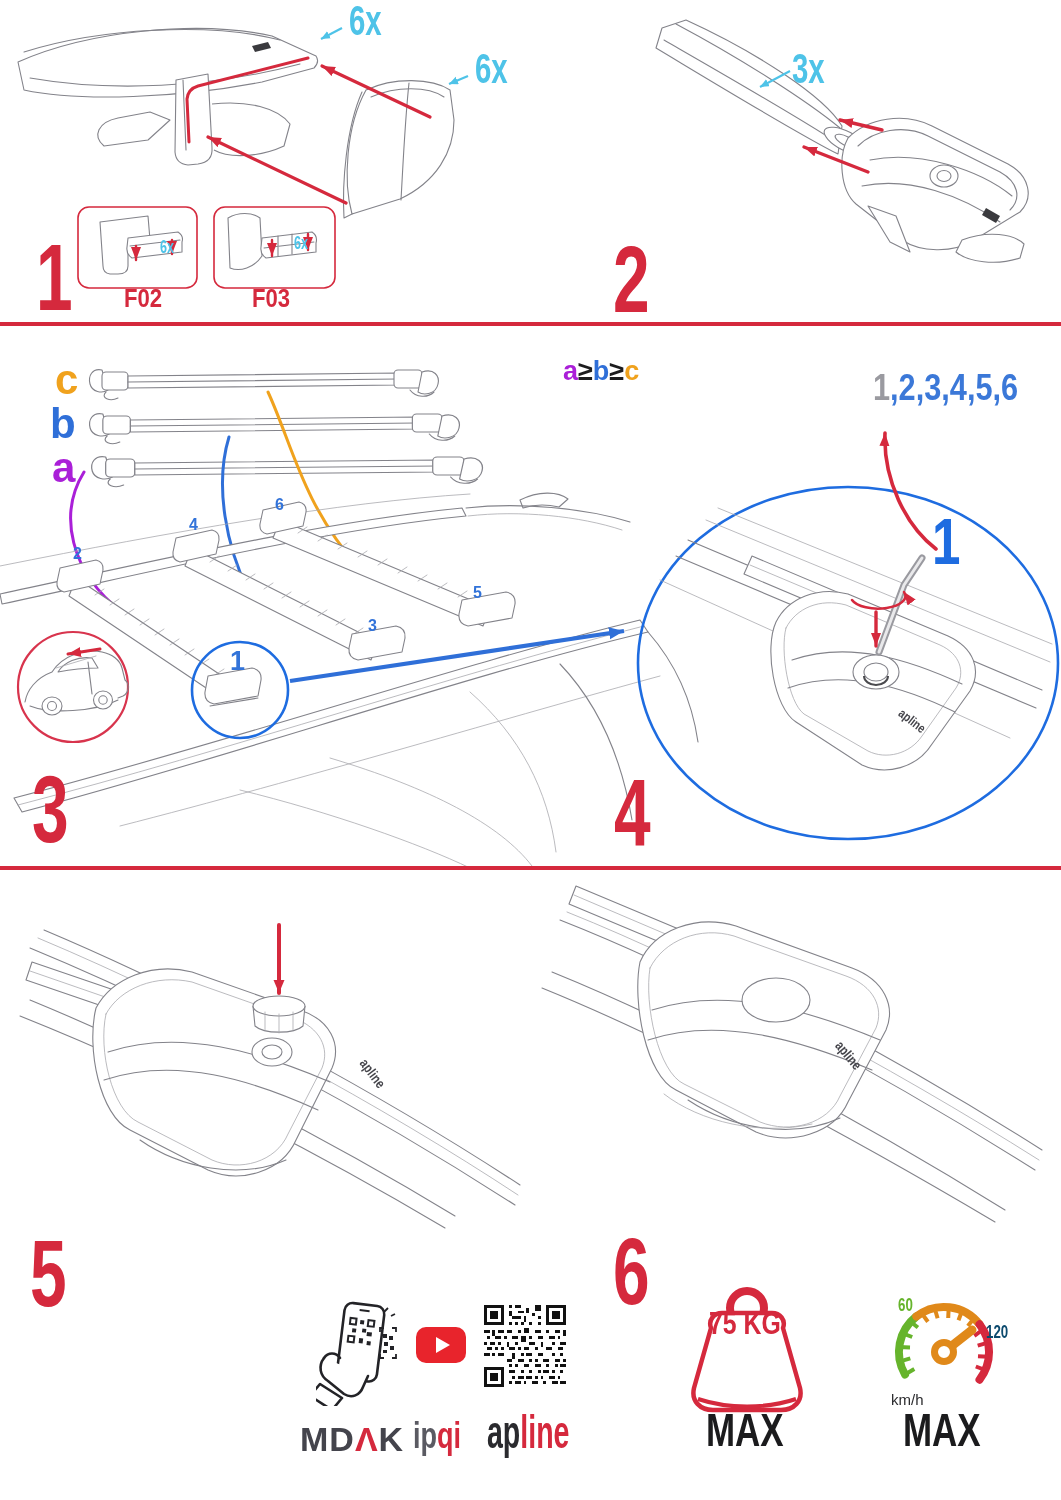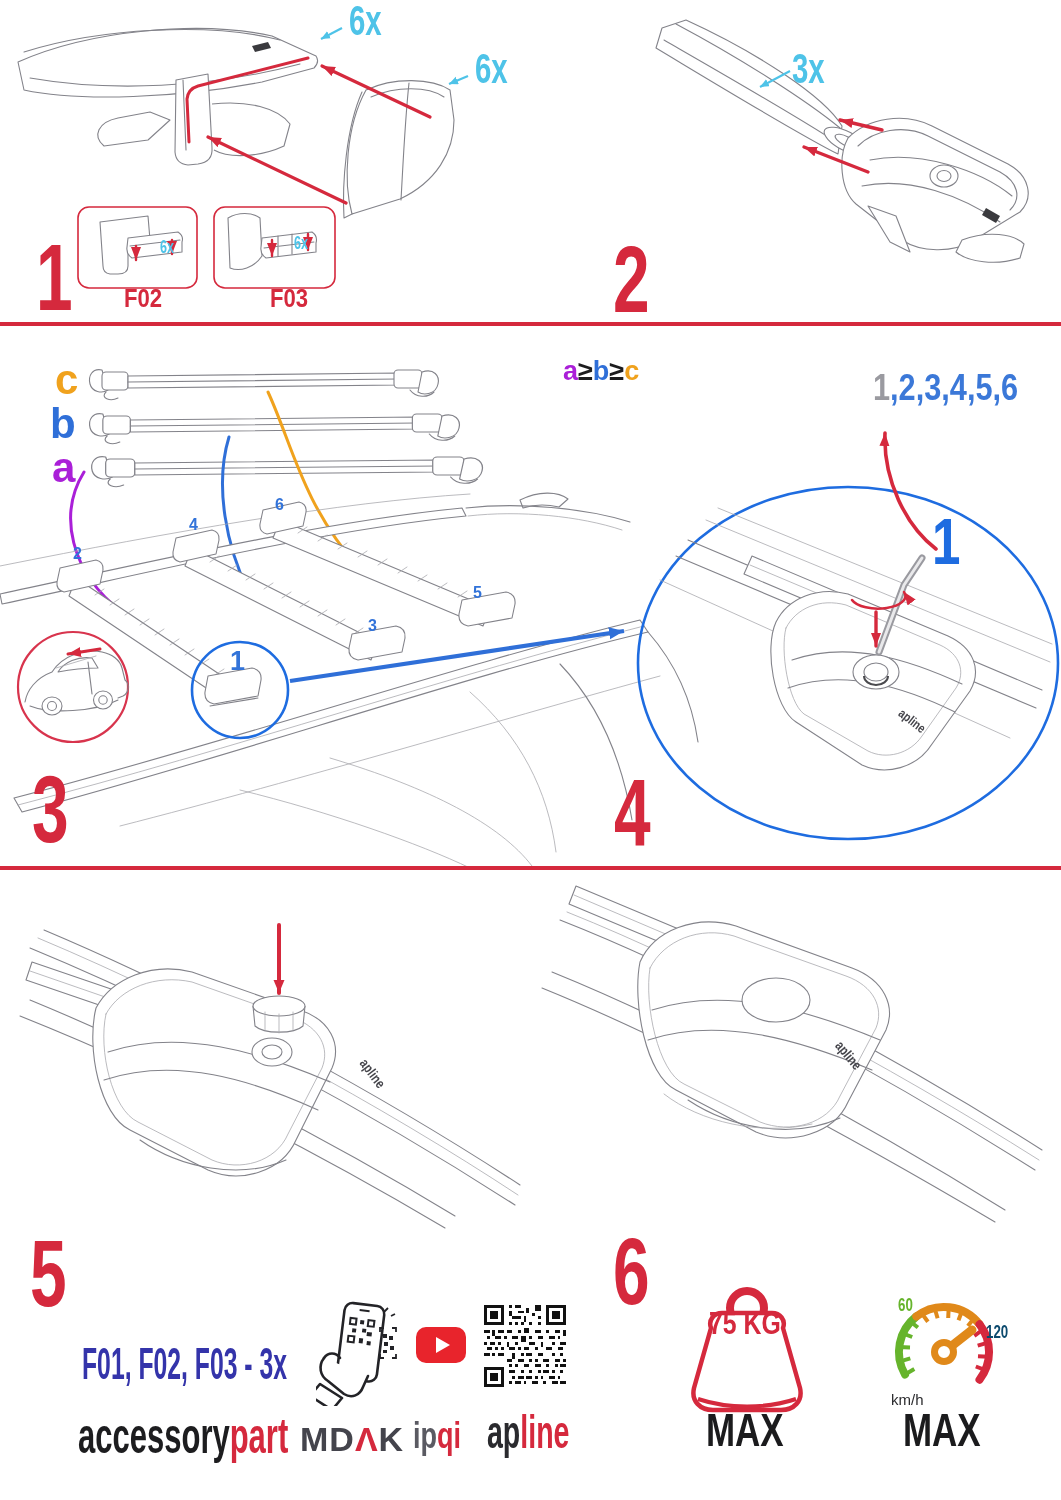--- a/index.html
+++ b/index.html
@@ -94,21 +94,21 @@
       <path class="red" stroke-width="3.4" d="M868,172 L804,147" marker-end="url(#ar)"></path>
     </g>
     <path d="M790,71 L760,87" stroke="#4ec3e8" stroke-width="2.2" fill="none" marker-end="url(#ac)"></path>
   </svg>
 
   <span class="t qty" style="left:349px;top:4px"><span class="cond">6x</span></span>
   <span class="t qty" style="left:475px;top:52px"><span class="cond">6x</span></span>
   <span class="t qtysm" style="left:160px;top:240px"><span class="cond">6x</span></span>
   <span class="t qtysm" style="left:294px;top:236px"><span class="cond">6x</span></span>
   <span class="t flabel" style="left:124px;top:288px"><span class="cond" style="--sx:.85">F02</span></span>
-  <span class="t flabel" style="left:270px;top:288px"><span class="cond" style="--sx:.85">F03</span></span>
+  <span class="t flabel" style="left:252px;top:288px"><span class="cond" style="--sx:.85">F03</span></span>
   <span class="t stepnum" style="left:36px;top:240px"><span class="cond">1</span></span>
   <span class="t qty" style="left:792px;top:52px"><span class="cond">3x</span></span>
   <span class="t stepnum" style="left:613px;top:242px"><span class="cond">2</span></span>
 
   <div class="divider" style="top:322px"></div>
 
   <svg style="left:0;top:322px" width="1061" height="546" viewBox="0 322 1061 546">
     <defs>
       <marker id="mr" markerUnits="userSpaceOnUse" markerWidth="15" markerHeight="12" refX="13" refY="5" orient="auto">
           <path d="M0,0 L13,5 L0,10 Z" fill="#d5293d"></path>
@@ -280,21 +280,20 @@
       <ellipse class="lnf" cx="776" cy="1000" rx="34" ry="22"></ellipse>
       <path class="ln" d="M688,1100 C730,1128 792,1140 840,1118"></path>
       <path class="lnt" d="M664,1094 C700,1122 760,1136 812,1124"></path>
     </g>
   </svg>
   <span class="t minilogo" style="left:352px;top:1068px;transform:rotate(53deg) scaleX(.8);font-size:14px">apline</span>
   <span class="t minilogo" style="left:828px;top:1050px;transform:rotate(50deg) scaleX(.8);font-size:14px">apline</span>
 
   <span class="t stepnum" style="left:30px;top:1236px"><span class="cond">5</span></span>
   <span class="t stepnum" style="left:613px;top:1234px"><span class="cond">6</span></span>
-  <span class="t" style="left:82px;top:1346px;font-size:45px;font-weight:700;color:#3434aa"><span class="cond" style="--sx:.55">F01, F02, F03 - 3x</span></span>
 
   <svg style="left:316px;top:1298px" width="84" height="108" viewBox="0 0 84 108">
     <g transform="rotate(7 42 50)">
       <rect x="24" y="6" width="40" height="76" rx="8" fill="#fff" stroke="#232327" stroke-width="2.6"></rect>
       <line x1="39" y1="12" x2="49" y2="12" stroke="#232327" stroke-width="2"></line>
       <g fill="#232327">
         <rect x="30" y="20" width="8" height="8"></rect>
           <rect x="32" y="22" width="4" height="4" fill="#fff"></rect>
         <rect x="48" y="20" width="8" height="8"></rect>
           <rect x="50" y="22" width="4" height="4" fill="#fff"></rect>
@@ -328,21 +327,20 @@
     <rect x="0" y="0" width="50" height="36" rx="10" fill="#e8242c"></rect>
     <path d="M20,10 L34,18 L20,26 Z" fill="#fff"></path>
   </svg>
 
   <svg style="left:484px;top:1305px" width="82" height="82" viewBox="0 0 29 29" shape-rendering="crispEdges">
     <rect width="29" height="29" fill="#fff"></rect>
     <path fill="#111" fill-rule="evenodd" d="M0,0h7v7h-7z M1,1h5v5h-5z M2,2h3v3h-3z M22,0h7v7h-7z M23,1h5v5h-5z M24,2h3v3h-3z M0,22h7v7h-7z M1,23h5v5h-5z M2,24h3v3h-3z"></path>
     <path fill="#111" d="M9,0h1v1h-1z M11,0h2v1h-2z M15,1h1v2h-1z M18,0h2v2h-2z M9,2h1v2h-1z M12,2h2v1h-2z M17,3h1v1h-1z M10,4h3v1h-3z M14,4h1v2h-1z M19,4h1v1h-1z M9,6h1v1h-1z M11,6h1v1h-1z M13,6h1v1h-1z M16,6h1v1h-1z M19,6h1v1h-1z M0,9h2v1h-2z M3,9h1v2h-1z M5,9h2v1h-2z M8,9h2v1h-2z M12,9h1v1h-1z M14,8h2v2h-2z M18,9h2v1h-2z M22,9h1v1h-1z M25,9h2v1h-2z M28,9h1v2h-1z M1,11h1v1h-1z M4,11h2v1h-2z M7,11h1v1h-1z M10,11h2v1h-2z M13,11h2v2h-2z M16,11h1v1h-1z M19,11h2v1h-2z M23,11h2v1h-2z M26,11h1v1h-1z M0,13h1v1h-1z M2,13h2v1h-2z M5,13h1v1h-1z M8,13h1v2h-1z M11,13h1v1h-1z M16,13h2v1h-2z M20,13h1v2h-1z M24,13h1v1h-1z M27,13h2v1h-2z M1,15h2v1h-2z M4,15h1v1h-1z M6,15h1v1h-1z M9,15h2v1h-2z M12,15h1v1h-1z M14,15h2v1h-2z M18,15h1v1h-1z M22,15h2v1h-2z M26,15h2v1h-2z M0,17h2v1h-2z M3,17h1v1h-1z M5,17h2v1h-2z M10,17h1v2h-1z M13,17h1v1h-1z M15,17h2v1h-2z M19,17h2v1h-2z M24,17h1v1h-1z M27,17h1v1h-1z M8,19h2v1h-2z M12,19h2v1h-2z M16,19h1v1h-1z M18,19h1v1h-1z M21,19h2v1h-2z M25,19h2v1h-2z M28,19h1v1h-1z M9,21h1v1h-1z M11,21h1v1h-1z M14,21h2v1h-2z M18,21h2v1h-2z M22,21h1v1h-1z M25,21h1v1h-1z M27,21h2v1h-2z M9,23h2v1h-2z M13,23h1v1h-1z M16,23h1v1h-1z M19,23h1v1h-1z M21,23h2v1h-2z M24,23h1v1h-1z M27,23h1v1h-1z M10,25h1v1h-1z M12,25h2v1h-2z M15,25h2v1h-2z M18,25h1v1h-1z M20,25h1v1h-1z M23,25h2v1h-2z M26,25h1v1h-1z M9,27h1v1h-1z M11,27h2v1h-2z M14,27h1v1h-1z M17,27h2v1h-2z M21,27h1v1h-1z M24,27h2v1h-2z M27,27h2v1h-2z"></path>
   </svg>
 
-  <span class="t" style="left:78px;top:1416px;font-size:50px;font-weight:600"><span class="cond" style="--sx:.62"><span style="color:#1d1d1f">accessory</span><span style="color:#d5293d">part</span></span></span>
   <span class="t" style="left:300px;top:1426px;font-size:34px;font-weight:700;letter-spacing:1px;color:#44444c"><span>MD</span><span style="color:#d5293d">Λ</span><span>K</span></span>
   <span class="t" style="left:413px;top:1422px;font-size:36px;font-weight:700"><span class="cond" style="--sx:.75"><span style="color:#5a5a62">ip</span><span style="color:#d5293d">qi</span></span></span>
   <span class="t" style="left:487px;top:1414px;font-size:46px;font-weight:600"><span class="cond" style="--sx:.62"><span style="color:#2a2a2e">ap</span><span style="color:#d5293d">line</span></span></span>
 
   <svg style="left:668px;top:1282px" width="158" height="132" viewBox="0 0 158 132">
     <circle cx="79" cy="26" r="17" fill="none" stroke="#d5293d" stroke-width="8"></circle>
     <path d="M43,46 C40,38 46,31 54,31 L104,31 C112,31 118,38 115,46 L132,106 C135,119 126,128 113,128 L45,128 C32,128 23,119 26,106 Z" fill="#fff" stroke="#d5293d" stroke-width="4.5" stroke-linejoin="round"></path>
     <path d="M30,117 C60,127 98,127 128,117" fill="none" stroke="#d5293d" stroke-width="4"></path>
   </svg>
   <span class="t" style="left:709px;top:1312px;font-size:31px;font-weight:700;color:#d5293d"><span class="cond" style="--sx:.8">75 KG</span></span>

